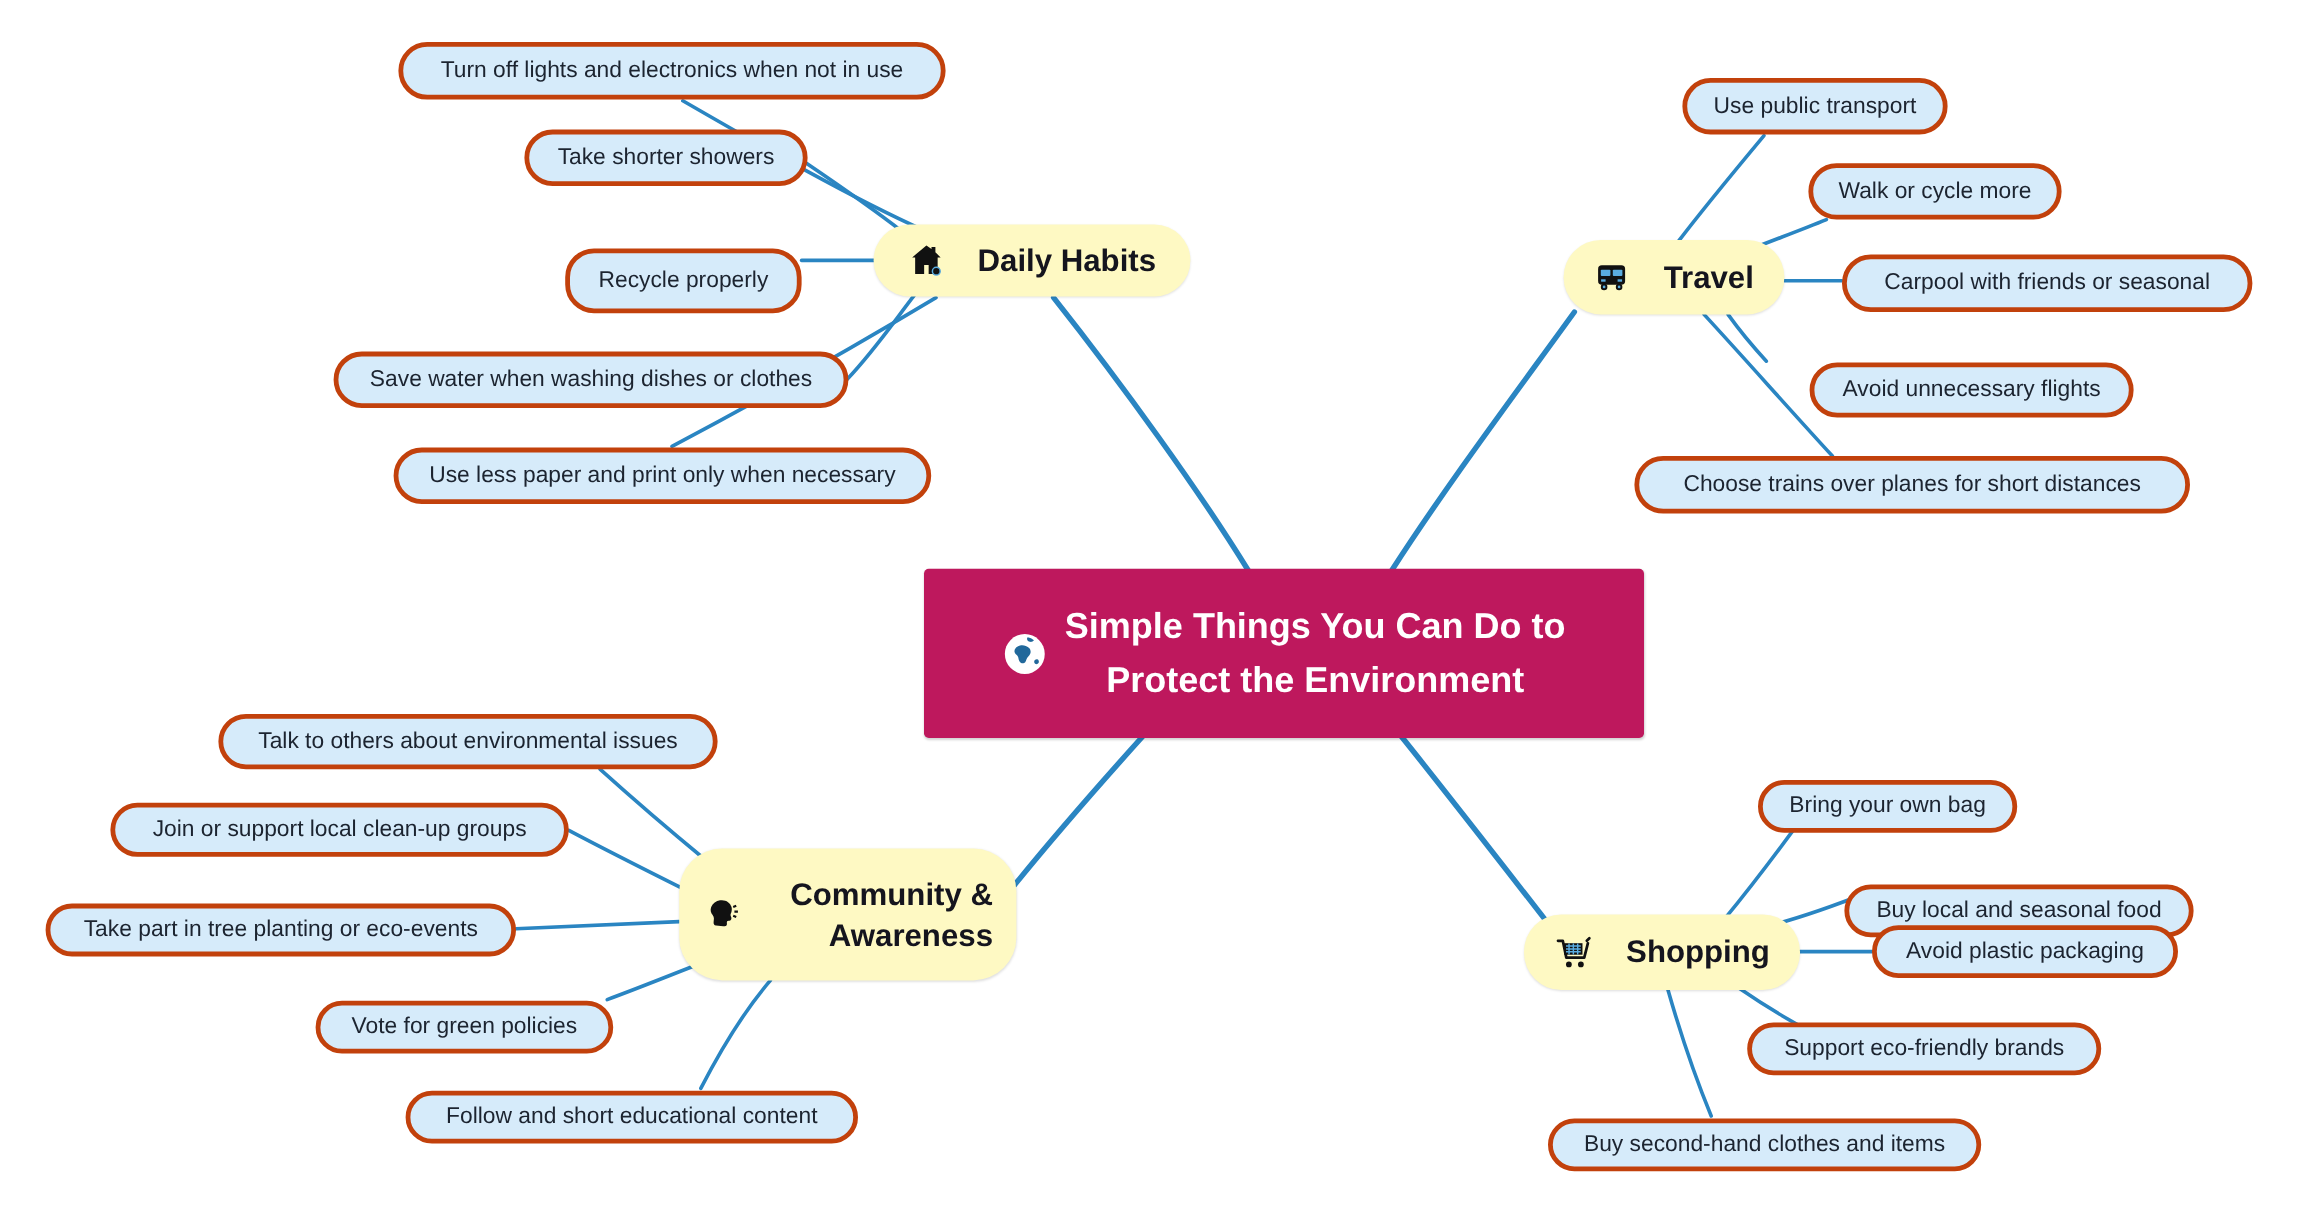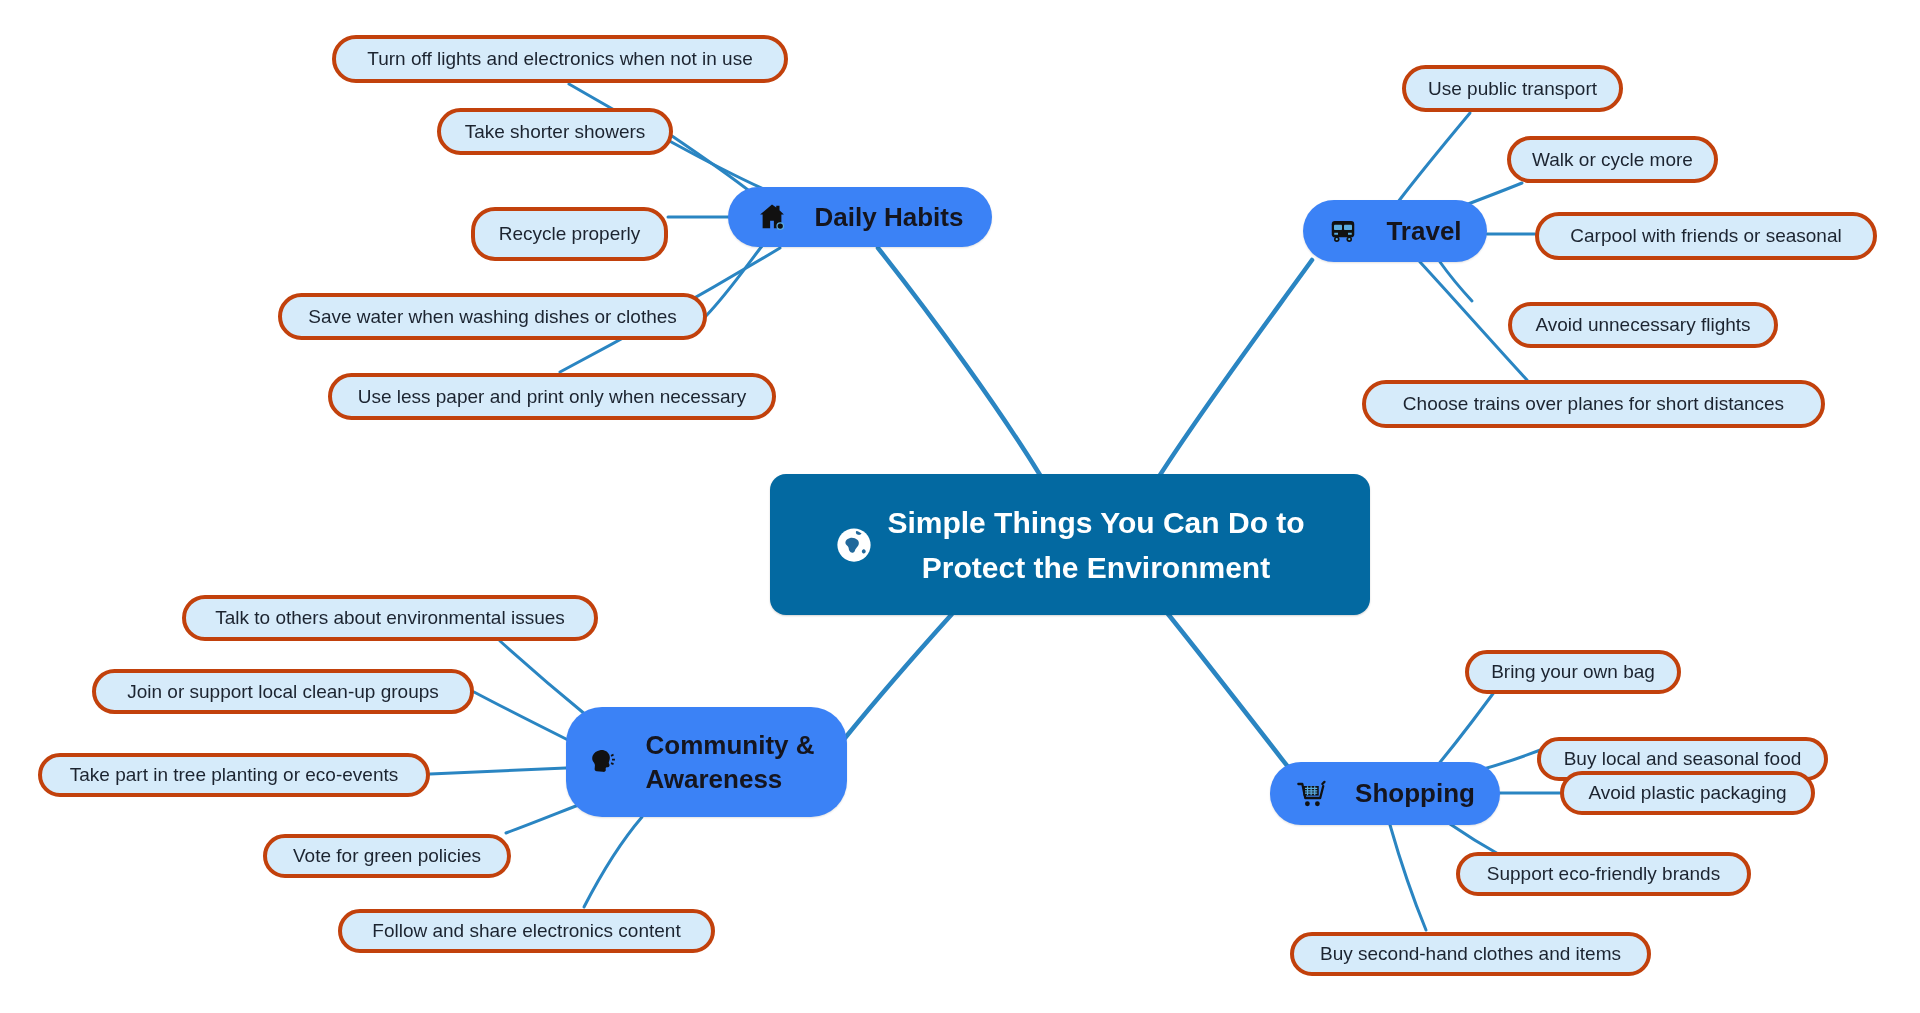--- a/index.html
+++ b/index.html
@@ -11,38 +11,38 @@
     overflow:hidden;
   }
   #edges{position:absolute;left:0;top:0;width:1920px;height:1013px;}
   .edge{fill:none;stroke:#2a85c2;stroke-linecap:round;}
   .edge.main{stroke-width:4.5;}
   .edge.leaf{stroke-width:3;}
 
   .node{position:absolute;display:flex;align-items:center;justify-content:center;box-sizing:border-box;}
 
   .center-node{
-    background:#0369a1;
-    border-radius:16px;
+    background:#be185d;
+    border-radius:4px;
     color:#ffffff;
     font-weight:bold;
     font-size:30px;
     line-height:45px;
     gap:14px;
     text-align:center;
     box-shadow:0 1px 2px rgba(0,0,0,0.18);
   }
   .branch-node{
-    background:#3b82f6;
+    background:#fef9c3;
     border-radius:31px;
     color:#15151e;
     font-weight:bold;
     font-size:26px;
     gap:28px;
-    text-align:left;
+    text-align:right;
     box-shadow:0 1px 2px rgba(0,0,0,0.12);
   }
   .leaf-node{
     background:#d6ebfa;
     border:4px solid #c2410c;
     border-radius:24px;
     color:#1c2430;
     font-size:19px;
     font-weight:500;
     text-align:left;
@@ -163,21 +163,21 @@
   <div class="node leaf-node" style="left:1402px;top:65px;width:221px;height:47px;">Use public transport</div>
   <div class="node leaf-node" style="left:1507px;top:136px;width:211px;height:47px;">Walk or cycle more</div>
   <div class="node leaf-node" style="left:1535px;top:212px;width:342px;height:48px;">Carpool with friends or seasonal</div>
   <div class="node leaf-node" style="left:1508px;top:302px;width:270px;height:46px;">Avoid unnecessary flights</div>
   <div class="node leaf-node" style="left:1362px;top:380px;width:463px;height:48px;">Choose trains over planes for short distances</div>
 
   <div class="node leaf-node" style="left:182px;top:595px;width:416px;height:46px;">Talk to others about environmental issues</div>
   <div class="node leaf-node" style="left:92px;top:669px;width:382px;height:45px;">Join or support local clean-up groups</div>
   <div class="node leaf-node" style="left:38px;top:753px;width:392px;height:44px;">Take part in tree planting or eco-events</div>
   <div class="node leaf-node" style="left:263px;top:834px;width:248px;height:44px;">Vote for green policies</div>
-  <div class="node leaf-node" style="left:338px;top:909px;width:377px;height:44px;">Follow and share electronics content</div>
+  <div class="node leaf-node" style="left:338px;top:909px;width:377px;height:44px;">Follow and short educational content</div>
 
   <div class="node leaf-node" style="left:1465px;top:628px;width:216px;height:44px;margin-top:22px;">Bring your own bag</div>
   <div class="node leaf-node" style="left:1537px;top:699px;width:291px;height:44px;margin-top:38px;">Buy local and seasonal food</div>
   <div class="node leaf-node" style="left:1560px;top:771px;width:255px;height:44px;">Avoid plastic packaging</div>
   <div class="node leaf-node" style="left:1456px;top:852px;width:295px;height:44px;">Support eco-friendly brands</div>
   <div class="node leaf-node" style="left:1290px;top:932px;width:361px;height:44px;">Buy second-hand clothes and items</div>
 
 </div>
 
 </body></html>

